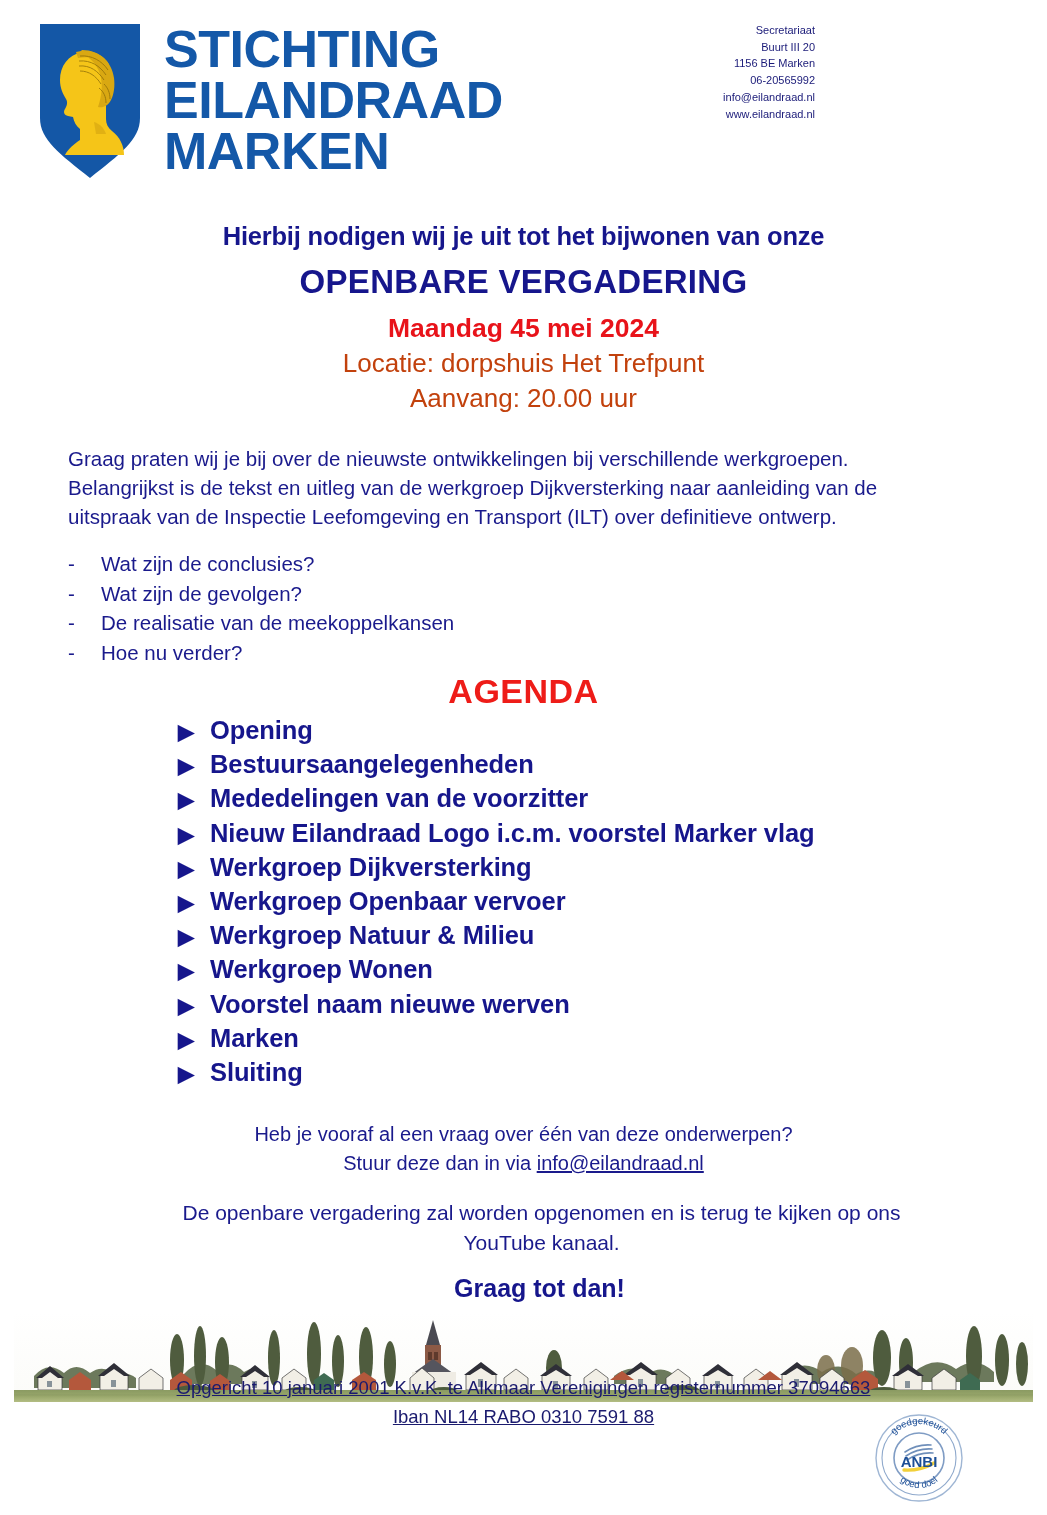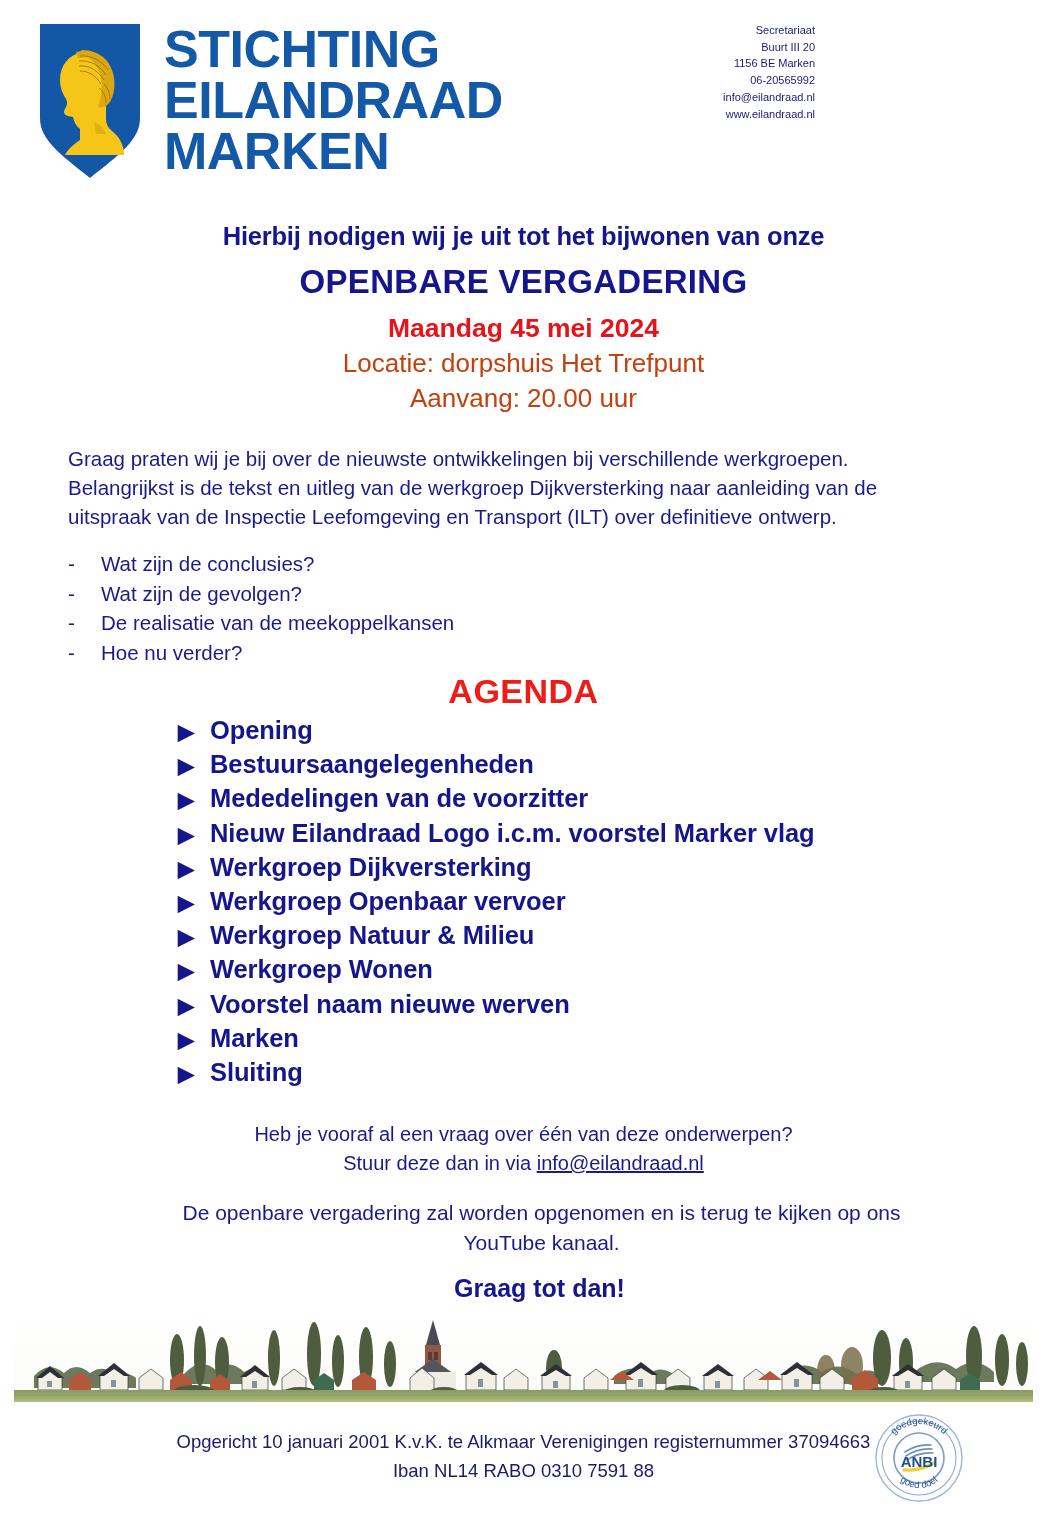--- a/index.html
+++ b/index.html
@@ -198,27 +198,28 @@
     top: 1312px;
     left: 14px;
     width: 1019px;
     height: 90px;
     overflow: hidden;
   }
 
   
   #footer {
     position: absolute;
-    top: 1428px;
+    top: 1374px;
     left: 0;
     width: 1047px;
     text-align: center;
     font-size: 18.5px;
     line-height: 1.55;
     color: #1a1a6e;
+    text-decoration: underline;
   }
 
   #anbi-badge {
     position: absolute;
     right: 82px;
     top: 1412px;
     width: 92px;
     height: 92px;
   }
 </style>

